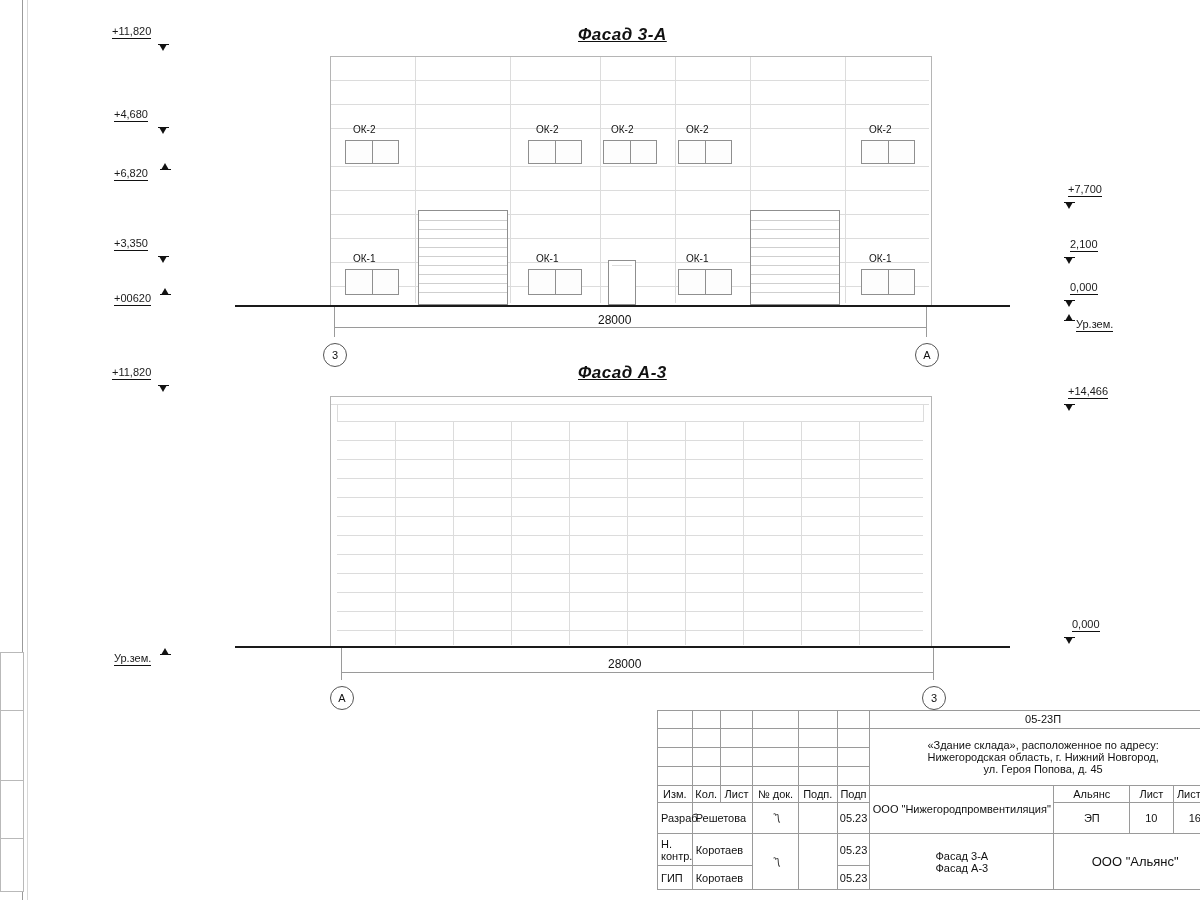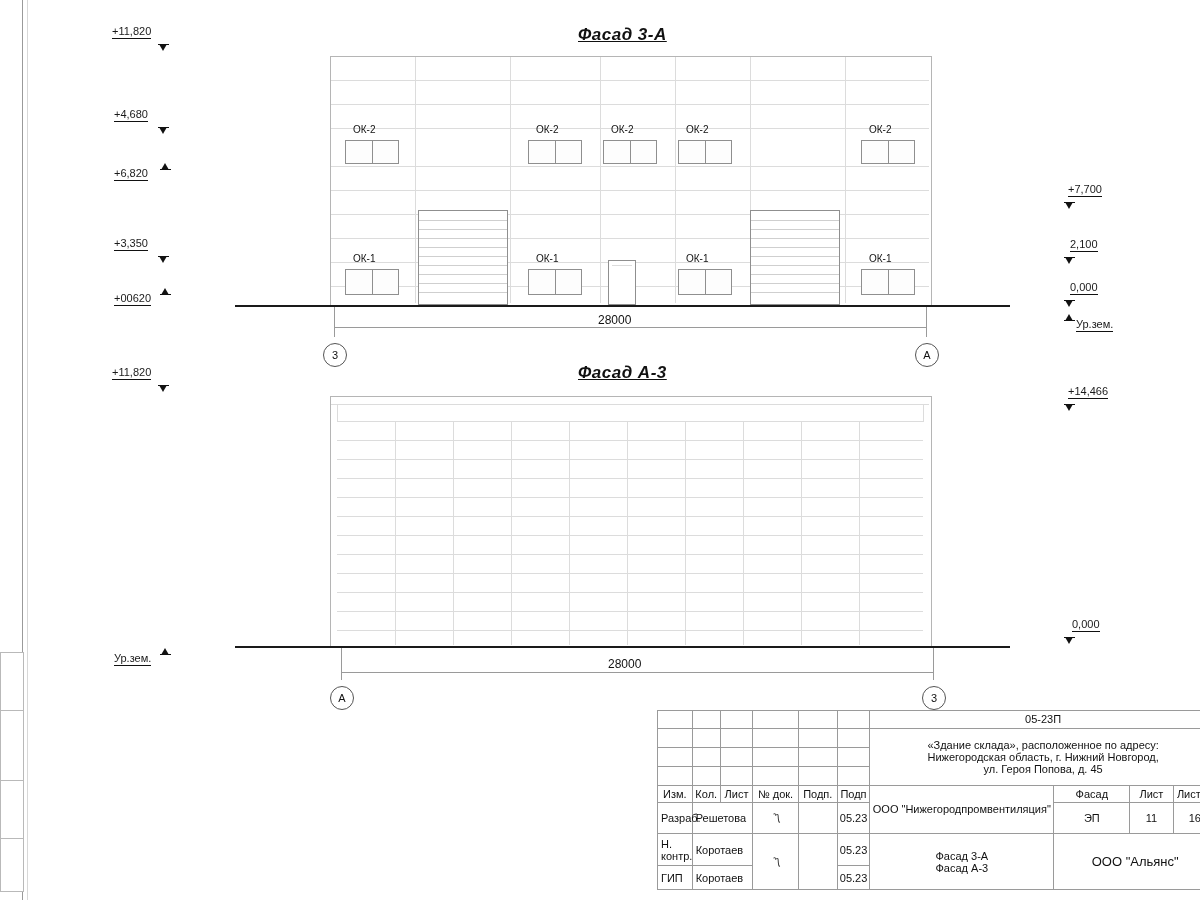--- a/index.html
+++ b/index.html
@@ -331,32 +331,32 @@
             <td></td>
       </tr>
       <tr style="height:14px;">
         <td>Изм.</td>
         <td>Кол.</td>
         <td>Лист</td>
         <td>№ док.</td>
         <td>Подп.</td>
         <td>Подп</td>
         <td rowspan="2">ООО "Нижегородпромвентиляция"</td>
-        <td>Фасад</td>
+        <td>Альянс</td>
         <td>Лист</td>
         <td>Листов</td>
       </tr>
       <tr style="height:26px;">
         <td class="left">Разраб.</td>
         <td colspan="2" class="left">Решетова</td>
         <td class="sig">〽</td>
         <td></td>
         <td>05.23</td>
         <td class="big">ЭП</td>
-        <td class="big">11</td>
+        <td class="big">10</td>
         <td class="big">16</td>
       </tr>
       <tr style="height:20px;">
         <td class="left">Н. контр.</td>
         <td colspan="2" class="left">Коротаев</td>
         <td rowspan="2" class="sig">〽</td>
         <td rowspan="2"></td>
         <td>05.23</td>
         <td rowspan="2">
           <div>Фасад 3-А</div>

